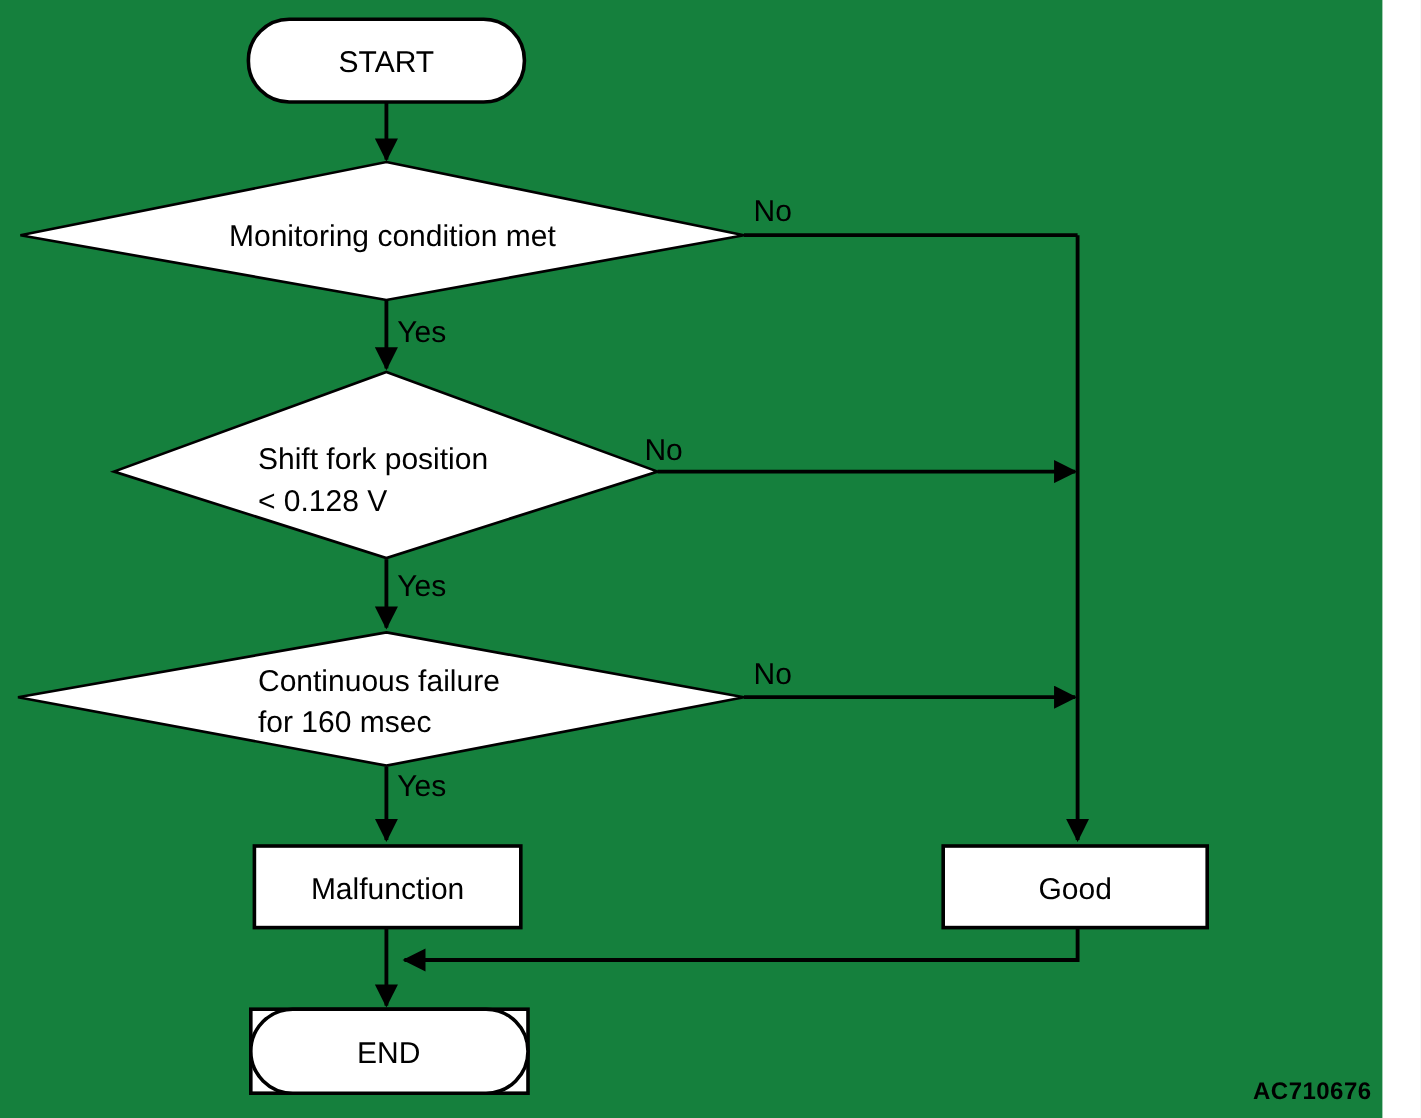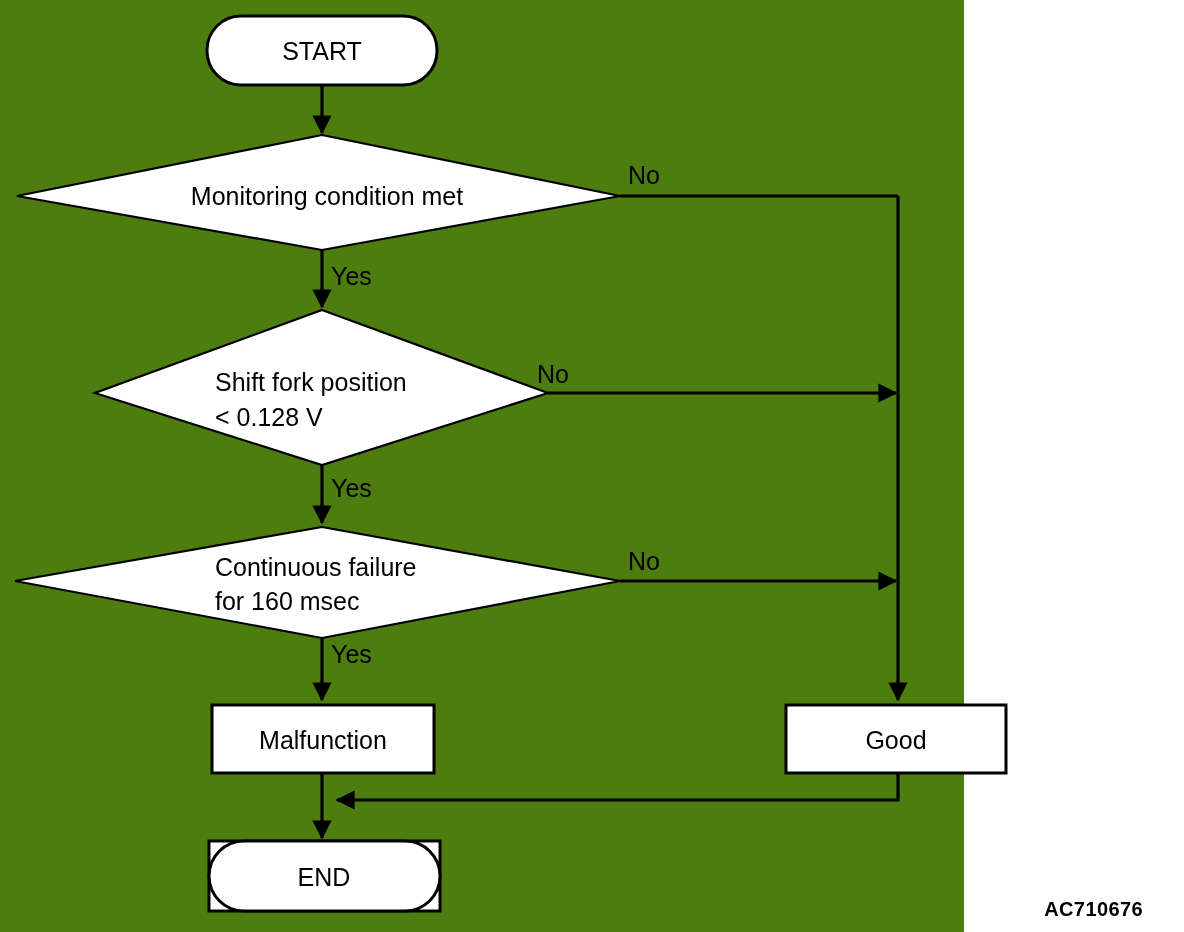--- a/index.html
+++ b/index.html
@@ -8,23 +8,23 @@
     background: #ffffff;
   }
   body {
     width: 1184px;
     height: 932px;
     font-family: "Liberation Sans", sans-serif;
     overflow: hidden;
   }
   #flowchart-root {
     position: relative;
-    width: 964px;
+    width: 1152px;
     height: 932px;
-    background: #4d7c0f;
+    background: #15803d;
   }
   svg#flow-svg {
     position: absolute;
     top: 0;
     left: 0;
     width: 1184px;
     height: 932px;
     display: block;
   }
   .shape-outline {

